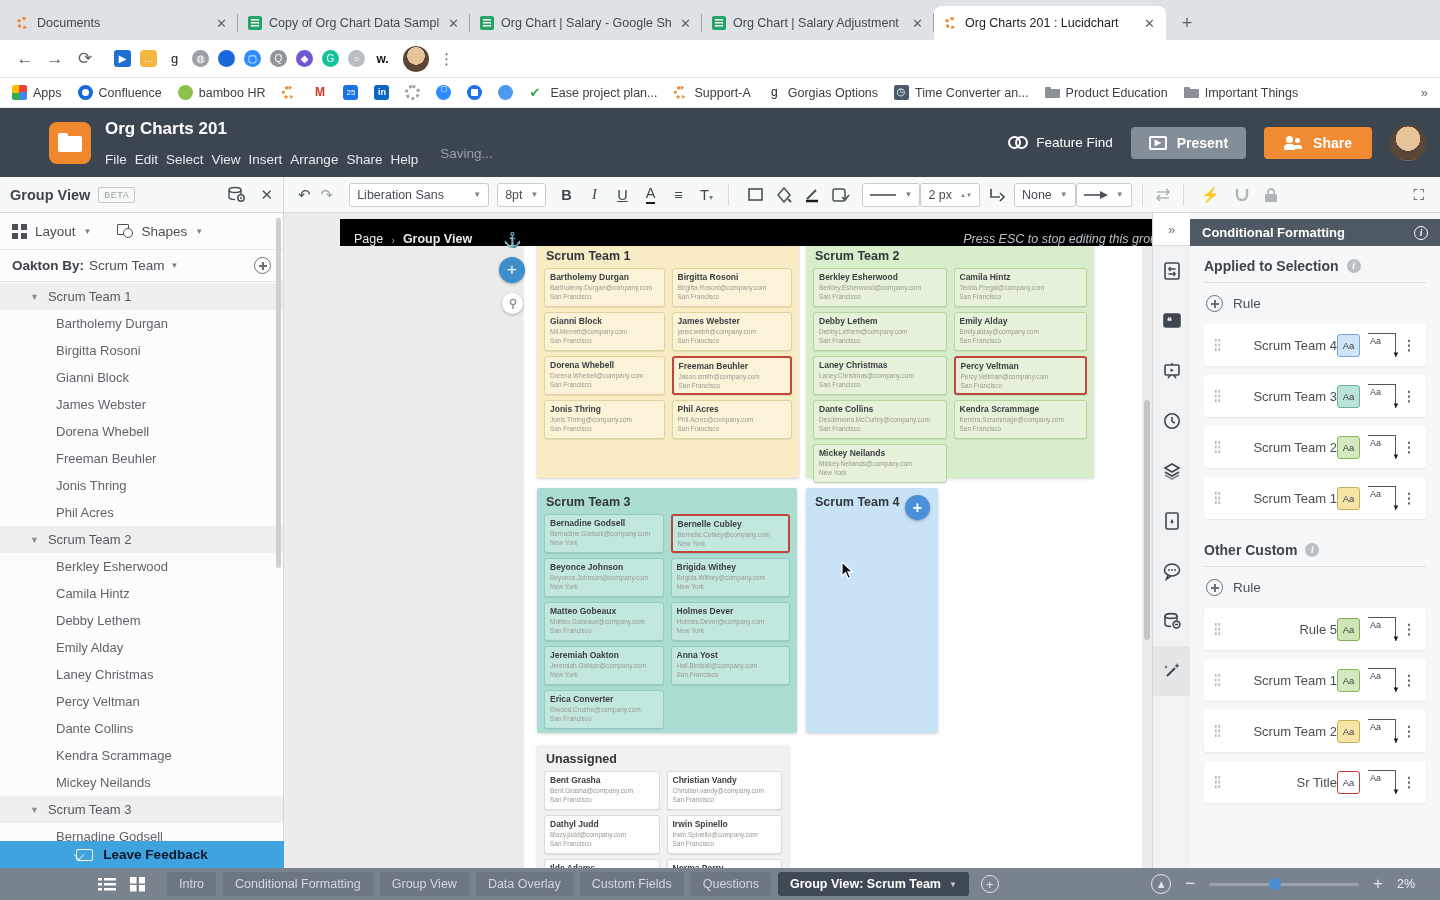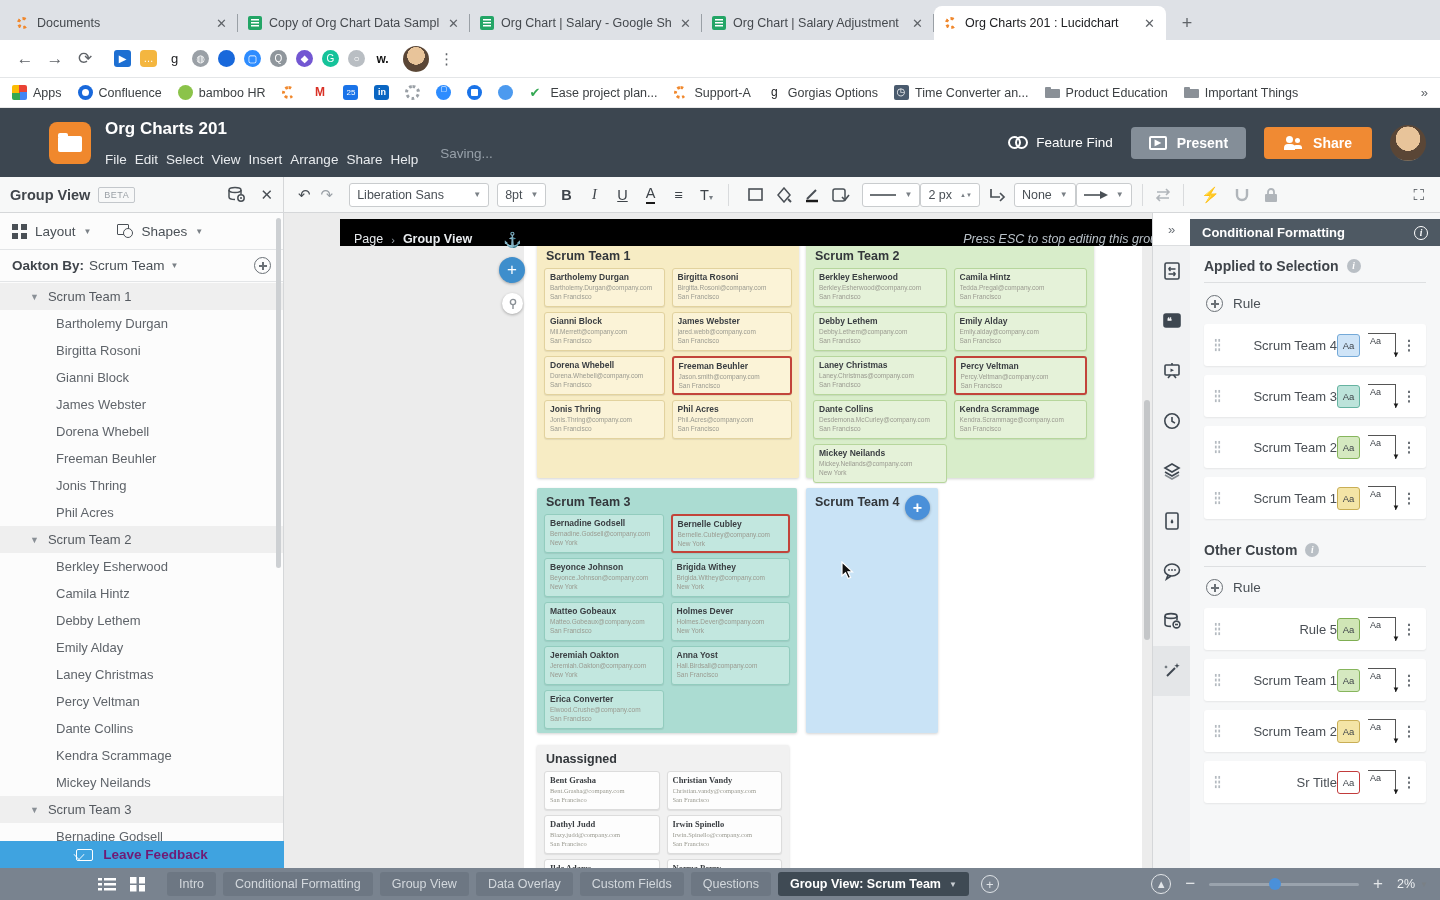--- a/index.html
+++ b/index.html
@@ -112,21 +112,21 @@
   .plus-circle { width:17px; height:17px; border:1.5px solid #6a7076; border-radius:50%; position:relative; cursor:pointer; flex:0 0 17px; }
   .plus-circle:before { content:""; position:absolute; left:3.5px; top:7px; width:8px; height:1.5px; background:#6a7076; }
   .plus-circle:after { content:""; position:absolute; left:7px; top:3.5px; width:1.5px; height:8px; background:#6a7076; }
   #side-row2 .plus-circle { margin-left:auto; }
   #side-list { position:absolute; top:70px; bottom:27px; left:0; right:0; overflow:hidden; }
   .srow { height:27px; display:flex; align-items:center; font-size:13px; cursor:pointer; }
   .srow.group { background:#efefef; color:#555a60; padding-left:30px; }
   .srow.group .gcaret { font-size:9px; color:#8a9096; margin-right:9px; }
   .srow.member { padding-left:56px; color:#5f646a; }
   #side-scroll { position:absolute; right:2px; top:5px; width:5px; height:350px; background:#cdd0d3; border-radius:3px; }
-  #leave-feedback { position:absolute; left:0; bottom:0; width:284px; height:27px; background:#3fa3e0; color:#701a75; font-size:13.5px; font-weight:bold; display:flex; align-items:center; justify-content:center; gap:10px; cursor:pointer; }
+  #leave-feedback { position:absolute; left:0; bottom:0; width:284px; height:27px; background:#3fa3e0; color:#0f172a; font-size:13.5px; font-weight:bold; display:flex; align-items:center; justify-content:center; gap:10px; cursor:pointer; }
   .env { width:17px; height:12px; border:1.5px solid #fff; border-radius:2px; position:relative; display:inline-block; }
   .env:after { content:""; position:absolute; left:1px; top:0px; width:10px; height:10px; border-right:1.5px solid #fff; border-bottom:1.5px solid #fff; transform:rotate(45deg) scale(.7); transform-origin:top left; left:2px; top:-1px; }
 
   
   #canvas { position:absolute; left:284px; top:0; width:868px; height:655px; background:#ececec; overflow:hidden; }
   #page-white { position:absolute; left:240px; top:10px; width:618px; height:645px; background:#fff; }
   #crumbbar { position:absolute; left:14px; top:6px; width:838px; height:27px; background:#000000; display:flex; align-items:flex-end; padding:0 14px; z-index:30;margin-left:42px; }
   #crumbbar .bc { color:#e8ebee; font-size:12.5px; }
   #crumbbar .bc-sep { color:#9aa4ad; margin:0 8px; font-size:11px; }
   #esc-hint { margin-left:auto; color:#b9c1c8; font-size:12.5px; font-style:italic; }
@@ -137,21 +137,21 @@
   .mcard .mname { font-size:8.5px; font-weight:bold; color:#3a3e42; line-height:1.3; white-space:nowrap; overflow:hidden; }
   .mcard .memail,.mcard .mcity { font-size:6.5px; color:#9a9a90; line-height:1.45; white-space:nowrap; overflow:hidden; }
   .mcard.flagged { border:2px solid #c2443a; }
   .theme-yellow { background:#f7ecc4; } .theme-yellow .mcard { background:#fbf3d7; border-color:#e2d29e; }
   .theme-yellow .mcard.flagged { border-color:#c2443a; }
   .theme-green { background:#d8edca; } .theme-green .mcard { background:#e5f2d9; border-color:#b6d69c; }
   .theme-green .mcard.flagged { border-color:#c2443a; }
   .theme-teal { background:#abdcd2; } .theme-teal .mcard { background:#c2e7df; border-color:#92ccbe; }
   .theme-teal .mcard.flagged { border-color:#c2443a; }
   .theme-blue { background:#c9e3f6; }
-  .theme-gray { background:#f1f1f1; } .theme-gray .mcard { background:#fdfdfd; border-color:#dcdcdc;font-family:Liberation Serif, serif; }
+  .theme-gray { background:#f1f1f1; } .theme-gray .mcard { background:#fdfdfd; border-color:#dcdcdc; }
   #t1 { left:253px; top:29px; width:262px; height:236px; }
   #t2 { left:522px; top:29px; width:288px; height:236px; }
   #t3 { left:253px; top:275px; width:260px; height:245px; }
   #t4 { left:522px; top:275px; width:132px; height:245px; }
   #tu { left:253px; top:532px; width:252px; height:160px; }
   #t4-add { position:absolute; right:8px; top:7px; width:25px; height:25px; border-radius:50%; background:#4a90d9; color:#fff; font-size:16px; font-weight:bold; display:flex; align-items:center; justify-content:center; box-shadow:0 1px 3px rgba(0,0,0,.3); cursor:pointer; }
   #float-btns { position:absolute; left:214px; top:18px; z-index:40; width:30px; }
   #fb-anchor { color:#3e8ecc; font-size:15px; text-align:center; }
   #fb-plus { width:26px; height:26px; border-radius:50%; background:#3e8ecc; color:#fff; font-size:17px; display:flex; align-items:center; justify-content:center; margin:8px 0 0 1px; box-shadow:0 1px 3px rgba(0,0,0,.3); cursor:pointer; }
   #fb-pin { width:21px; height:21px; border-radius:50%; background:#fff; margin:10px 0 0 4px; box-shadow:0 1px 3px rgba(0,0,0,.3); display:flex; align-items:center; justify-content:center; cursor:pointer; }

